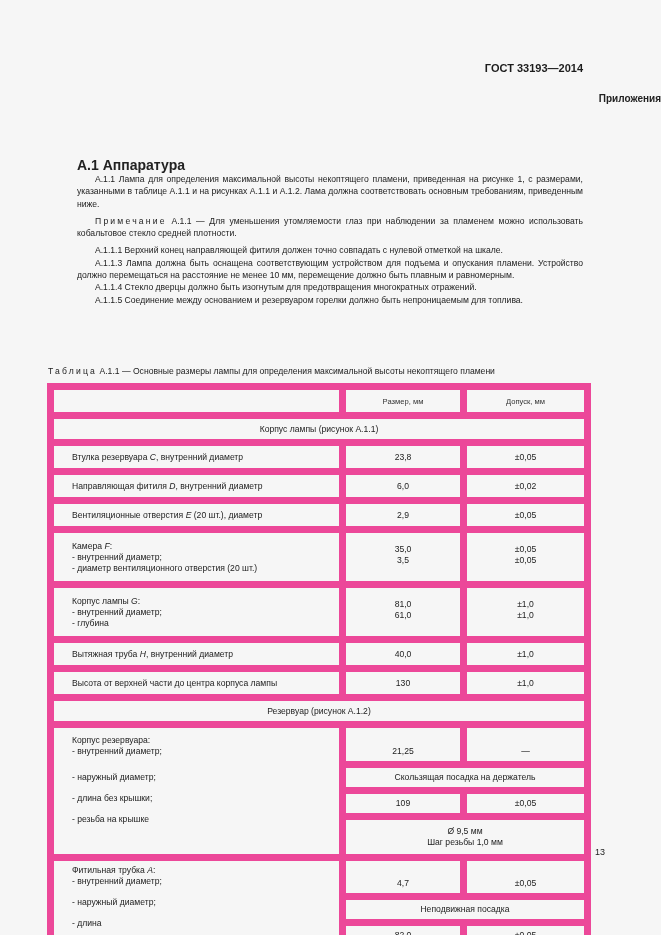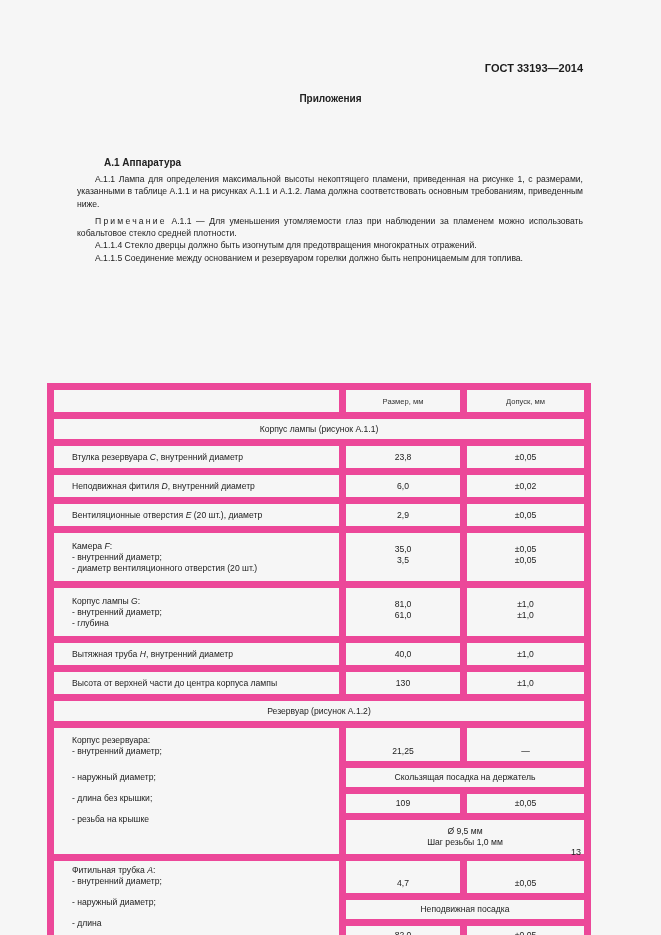--- a/index.html
+++ b/index.html
@@ -11,25 +11,25 @@
     position: relative;
     overflow: hidden;
   }
   .page { position: absolute; left: 0; top: 0; width: 661px; height: 935px; text-decoration: underline; }
   .std {
     position: absolute; right: 78px; top: 62px;
     font-weight: bold; font-size: 11px; color: #1c1c1c;
   }
   .apx-title {
     position: absolute; left: 0; width: 661px; top: 92px;
-    text-align: center; font-weight: bold; font-size: 10px; line-height: 13px;
+    text-align: right; font-weight: bold; font-size: 10px; line-height: 13px;
   }
   .sec-head {
     position: absolute; left: 77px; top: 157px;
-    font-weight: bold; font-size: 10px; margin-left: 27px;
+    font-weight: bold; font-size: 14px;
   }
   .body-text {
     position: absolute; left: 77px; width: 506px;
     font-size: 8.6px; line-height: 12.3px; text-align: justify;
   }
   .body-text p { margin: 0; text-indent: 18px; }
   .sp { letter-spacing: 2.2px; }
   .tcap {
     position: absolute; left: 48px; top: 366px;
     font-size: 8.6px;
@@ -46,42 +46,45 @@
     padding: 0;
   }
   td.c1 { padding-left: 18px !important; }
   td.c2, td.c3 { text-align: center; }
   tr.hdr td { height: 22px; font-size: 7.6px; border-bottom: 2px solid #222; color: #333; }
   tr.grp td { height: 20px; text-align: center; }
   tr.r1 td { height: 22px; }
   tr.r3 td { height: 44px; }
   td.bottomalign { vertical-align: bottom; padding-bottom: 4px !important; }
   .it { font-style: italic; }
-  .pnum { position: absolute; left: 571px; top: 847px; font-size: 9px; }
+  .pnum { position: absolute; left: 595px; top: 847px; font-size: 9px; }
 </style>
 </head>
 <body>
 
 <div class="page">
 
   <div class="std">ГОСТ 33193—2014</div>
 
   <div class="apx-title">
     <div>Приложения</div>
   </div>
 
   <div class="sec-head">А.1 Аппаратура</div>
 
   <div class="body-text" style="top:173px;">
     <p>А.1.1 Лампа для определения максимальной высоты некоптящего пламени, приведенная на рисунке 1, с размерами, указанными в таблице А.1.1 и на рисунках А.1.1 и А.1.2. Лама должна соответствовать основным требованиям, приведенным ниже.</p>
     <p style="margin-top:5px;"><span class="sp">Примечание</span><span> А.1.1 — Для уменьшения утомляемости глаз при наблюдении за пламенем можно использовать кобальтовое стекло средней плотности.</span></p>
+    <p style="margin-top:5px;">А.1.1.1 Верхний конец направляющей фитиля должен точно совпадать с нулевой отметкой на шкале.</p>
+    <p>А.1.1.3 Лампа должна быть оснащена соответствующим устройством для подъема и опускания пламени. Устройство должно перемещаться на расстояние не менее 10 мм, перемещение должно быть плавным и равномерным.</p>
     <p>А.1.1.4 Стекло дверцы должно быть изогнутым для предотвращения многократных отражений.</p>
     <p>А.1.1.5 Соединение между основанием и резервуаром горелки должно быть непроницаемым для топлива.</p>
   </div>
 
+  <div class="tcap"><span class="sp">Таблица</span><span> А.1.1 — Основные размеры лампы для определения максимальной высоты некоптящего пламени</span></div>
 
   <table class="main">
     <colgroup>
         <col style="width:292px">
         <col style="width:121px">
         <col style="width:124px">
       </colgroup>
 
     <tbody>
         <tr class="hdr">
@@ -93,21 +96,21 @@
     <tr class="grp">
       <td colspan="3">Корпус лампы (рисунок А.1.1)</td>
     </tr>
 
     <tr class="r1">
       <td class="c1"><span>Втулка резервуара </span><span class="it">C</span><span>, внутренний диаметр</span></td>
       <td class="c2">23,8</td>
       <td class="c3">±0,05</td>
     </tr>
     <tr class="r1">
-      <td class="c1"><span>Неподвижная фитиля </span><span class="it">D</span><span>, внутренний диаметр</span></td>
+      <td class="c1"><span>Направляющая фитиля </span><span class="it">D</span><span>, внутренний диаметр</span></td>
       <td class="c2">6,0</td>
       <td class="c3">±0,02</td>
     </tr>
     <tr class="r1">
       <td class="c1"><span>Вентиляционные отверстия </span><span class="it">E</span><span> (20 шт.), диаметр</span></td>
       <td class="c2">2,9</td>
       <td class="c3">±0,05</td>
     </tr>
     <tr class="r3">
       <td class="c1">

